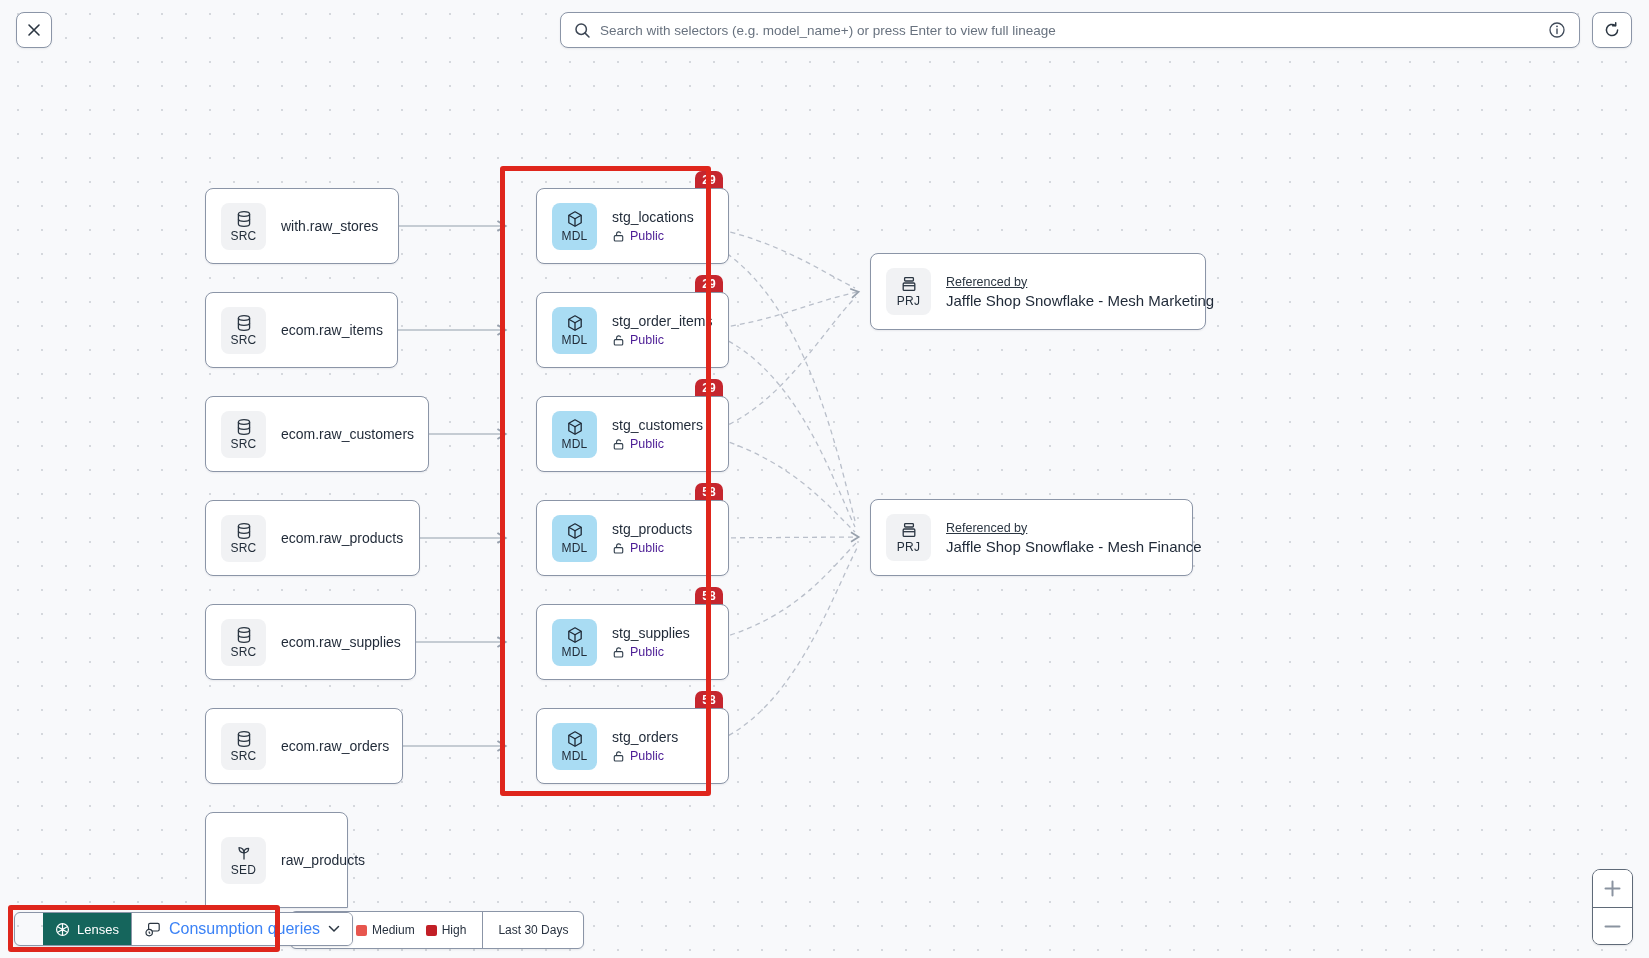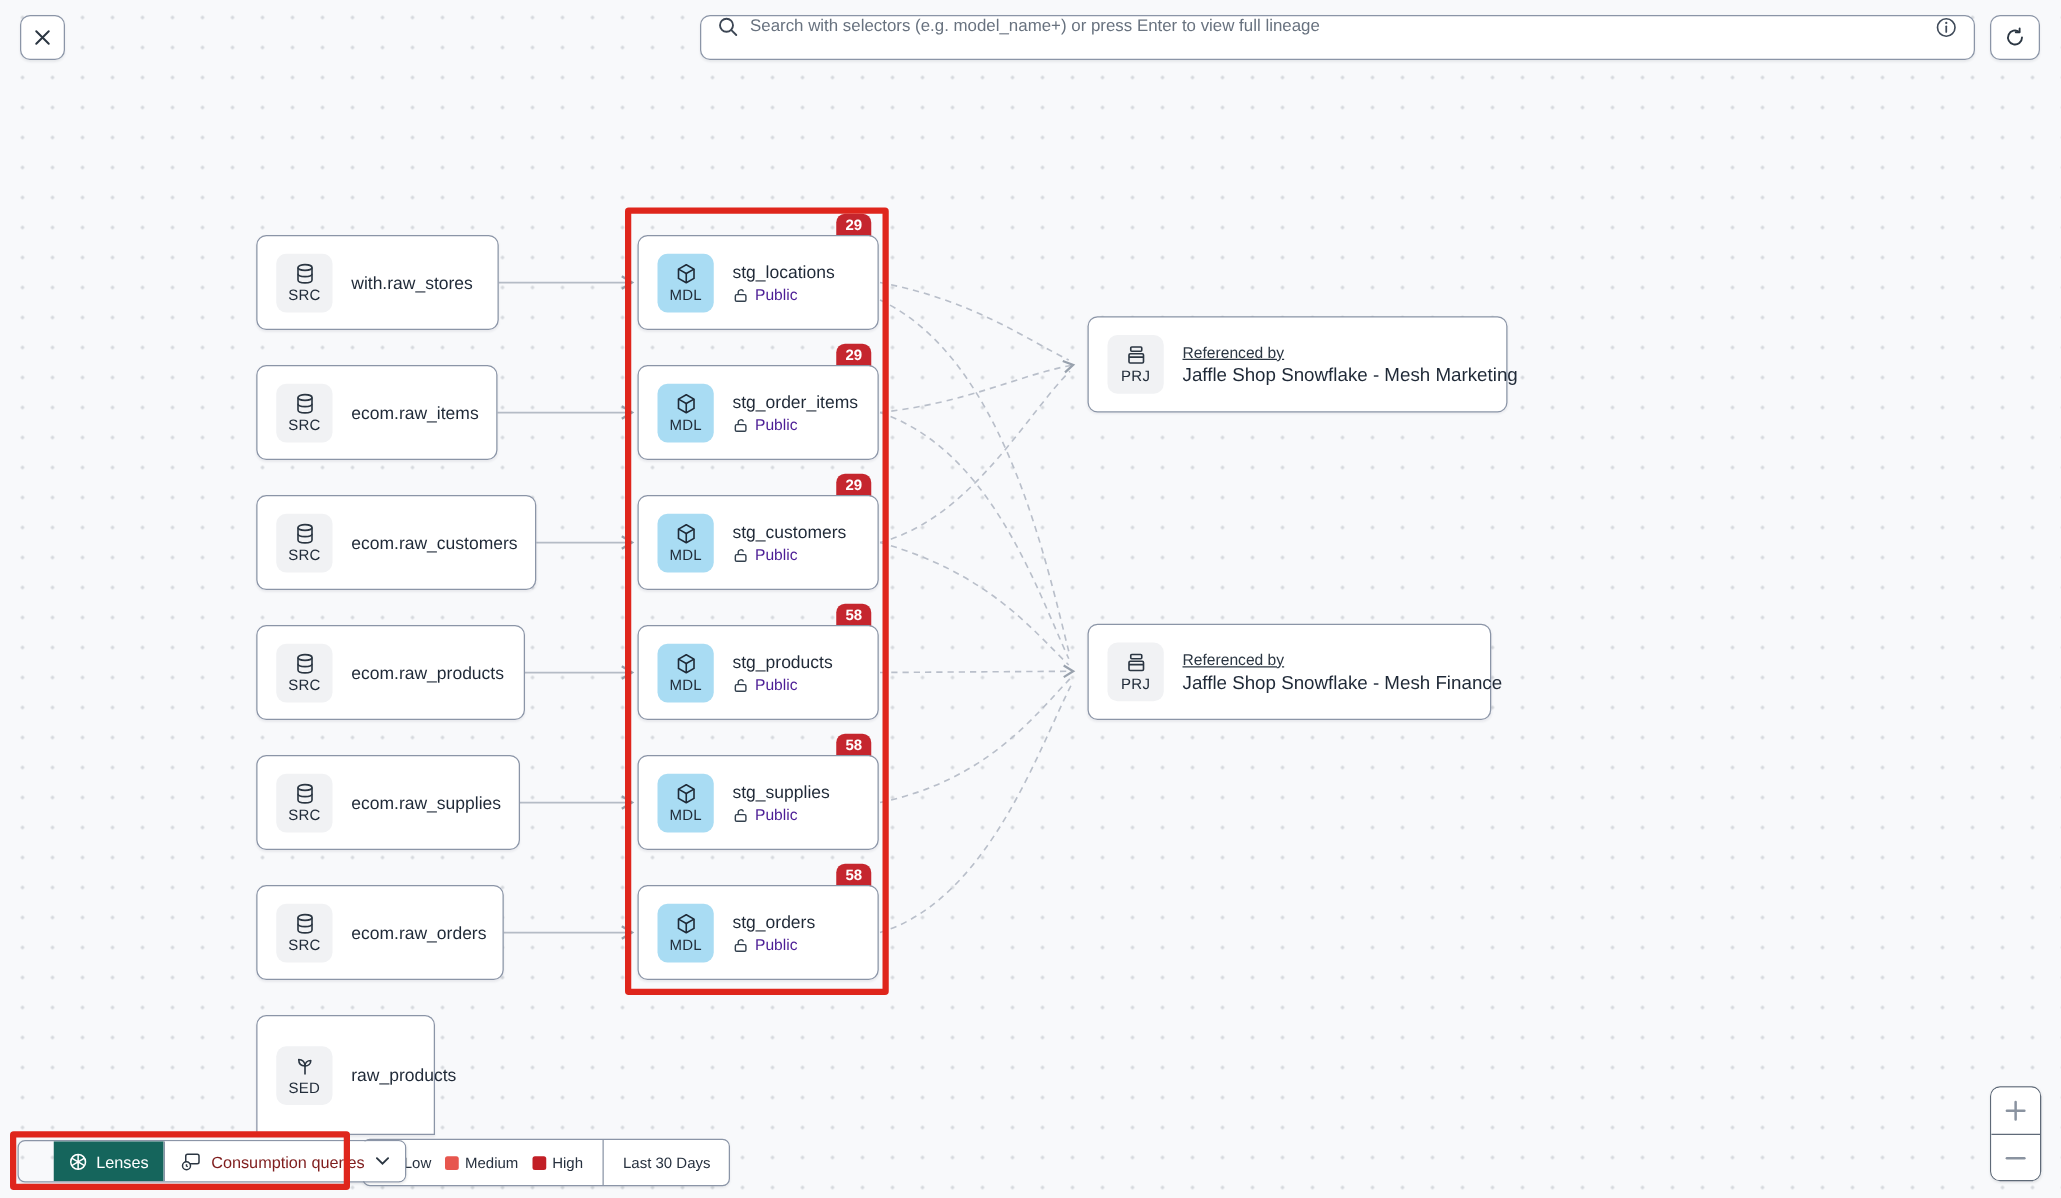--- a/index.html
+++ b/index.html
@@ -29,21 +29,21 @@
   #breadcrumb {
     position:absolute; left:57px; top:12px; height:36px; z-index:10;
     background:#fff; border:1px solid #8b95a7; border-radius:8px;
     display:flex; align-items:center; padding:0 16px;
     font-size:12px; color:#27313f; box-shadow:0 1px 2px rgba(25,35,50,.08);
     white-space:nowrap;
   }
   #search-box {
     position:absolute; left:560px; top:12px; width:1020px; height:36px; z-index:10;
     background:#fff; border:1px solid #8b95a7; border-radius:8px;
-    display:flex; align-items:flex-start; gap:9px; padding:0 13px;
+    display:flex; align-items:center; gap:9px; padding:0 13px;
     box-shadow:0 1px 2px rgba(25,35,50,.08);
   }
   #search-box input {
     flex:1; border:none; outline:none; background:transparent;
     font-family:"Liberation Sans", sans-serif; font-size:13.5px; color:#27313f;
   }
   #search-box input::placeholder { color:#68727f; }
   #refresh-btn { left:1592px; width:40px; }
   
   .node {
@@ -55,21 +55,21 @@
     min-width:45px; width:45px; height:47px; border-radius:8px;
     display:flex; flex-direction:column; align-items:center; justify-content:center;
     gap:1px; flex:none;
   }
   .icon-box.gray { background:#f1f2f4; }
   .icon-box.blue { background:#a9dcf3; }
   .icon-box .tag { font-size:12px; color:#222d3a; letter-spacing:.2px; }
   .node-title { font-size:14px; color:#1f2937; white-space:nowrap; }
   .node-sub { display:flex; align-items:center; gap:5px; margin-top:4px;
               font-size:12.5px; color:#4c1d95; }
-  .mdl-wrap { position:absolute; z-index:2; }
+  .mdl-wrap { position:absolute; z-index:2;margin-left:26px; }
   .mdl-wrap .badge {
     position:absolute; top:0; right:6px; min-width:28px; height:26px; padding:0 7px;
     background:#c5262e; border-radius:7px; color:#fff; font-size:12px; font-weight:bold;
     display:flex; align-items:center; justify-content:flex-end; padding-top:2px;
     justify-content:center; align-items:flex-start;
   }
   .mdl-wrap .node { position:absolute; left:0; top:17px; right:0; height:76px; }
   .ref-label { font-size:12.5px; color:#2b3642;text-decoration:underline; }
   .prj-title { font-size:15px; color:#1f2937; margin-top:3px; white-space:nowrap; }
   
@@ -84,21 +84,21 @@
     position:absolute; left:14px; top:912px; height:34px; z-index:7;
     display:flex; border:1px solid #8b95a7; border-radius:6px; overflow:hidden;
     box-shadow:0 1px 2px rgba(25,35,50,.1);
   }
   #lens-toggle {
     background:#15655c; color:#fff; display:flex; align-items:center; gap:7px;
     padding:0 12px; font-size:13px; cursor:pointer;margin-left:28px;
   }
   #lens-select {
     background:#fff; display:flex; align-items:center; gap:8px;
-    padding:0 12px; font-size:13px; color:#7f1d1d; border-left:1px solid #8b95a7;
+    padding:0 12px; font-size:16px; color:#3b82f6; border-left:1px solid #8b95a7;
     cursor:pointer;
   }
   #legend-panel {
     position:absolute; left:290px; top:911px; height:38px; z-index:6;
     background:#fff; border:1px solid #8b95a7; border-radius:6px;
     display:flex; align-items:stretch; box-shadow:0 1px 2px rgba(25,35,50,.08);
   }
   .legend-cells { display:flex; align-items:center; gap:11px; padding:0 16px; }
   .legend-item { display:flex; align-items:center; gap:5px; font-size:12px; color:#27313f; }
   .swatch { width:11px; height:11px; border-radius:2px; }

